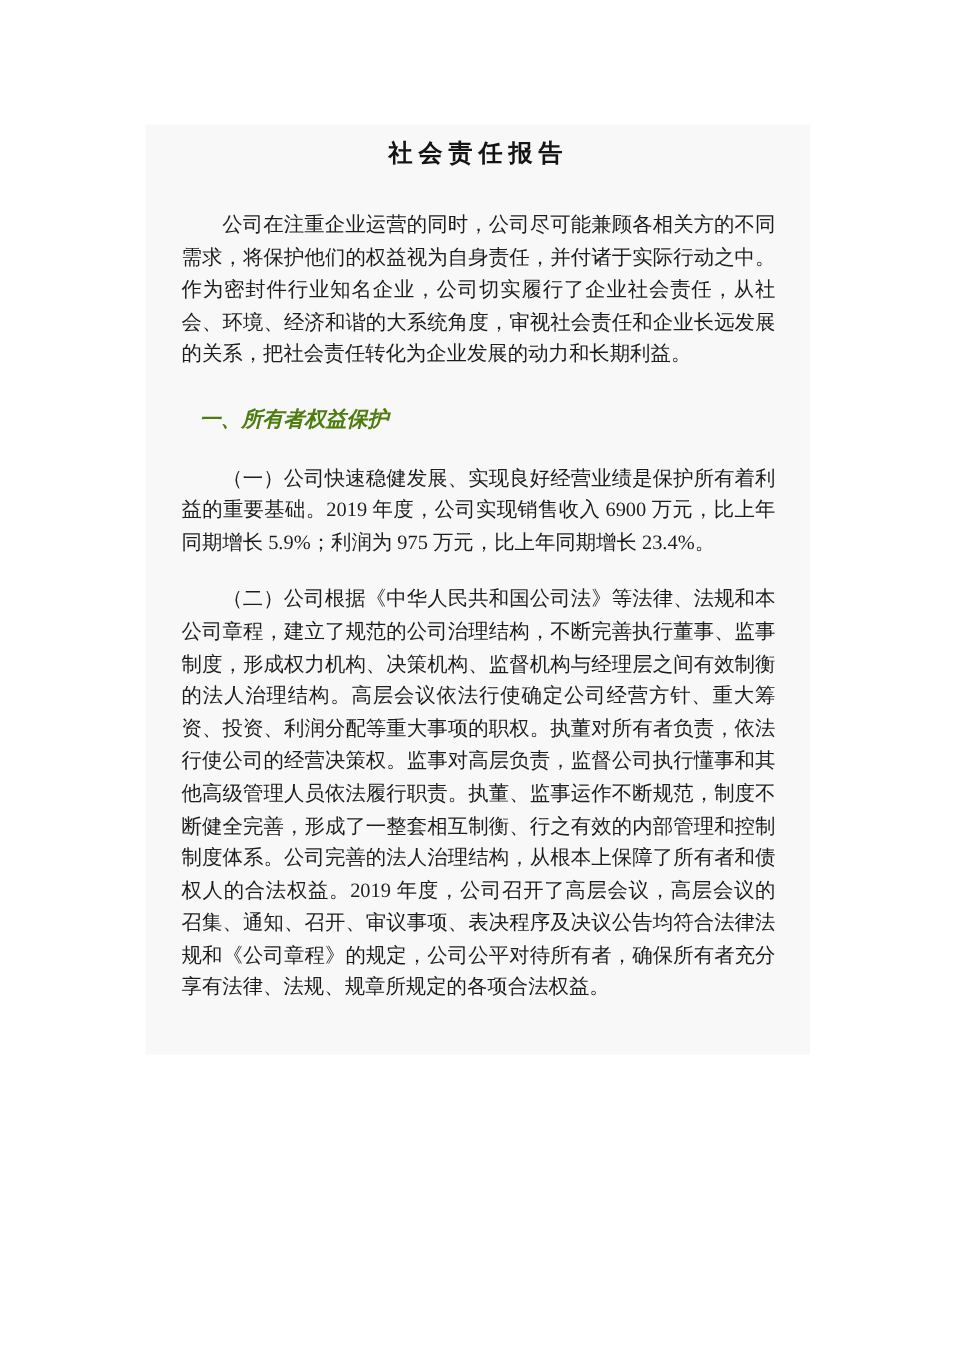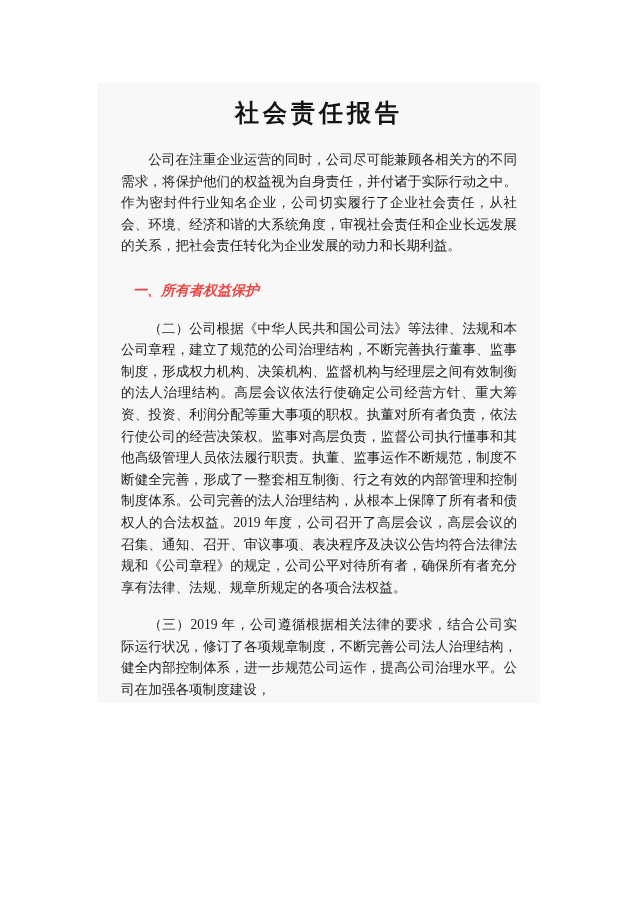--- a/index.html
+++ b/index.html
@@ -15,22 +15,22 @@
     position: absolute;
     left: 97px;
     top: 83px;
     width: 443px;
     height: 620px;
     background: #f8f8f8;
     box-sizing: border-box;
     padding: 6px 7px 0 8px;
   }
   .doc-title {
-    margin: 10px 0 0 0;
-    font-size: 24px;
+    margin: 0 0 0 0;
+    font-size: 16px;
     line-height: 28px;
     font-weight: bold;
     letter-spacing: 4px;
     text-align: center;
     color: #141414;
   }
   .doc-content {
     margin-top: 22px;
     font-size: 13.6px;
     line-height: 21.6px;
@@ -39,29 +39,29 @@
   }
   .doc-content p {
     margin: 16px;
     text-indent: 2em;
   }
   .section-heading {
     font-weight: bold;
     font-style: italic;
     font-size: 14px;
     margin: 23px 0 2px 0 !important;
-    color: #ef4444;
+    color: #4d7c0f;
   }
 </style>
 </head>
 <body>
 
 <div class="canvas">
   <div class="doc-page">
     <h1 class="doc-title">社会责任报告</h1>
     <div class="doc-content">
       <p>公司在注重企业运营的同时，公司尽可能兼顾各相关方的不同需求，将保护他们的权益视为自身责任，并付诸于实际行动之中。作为密封件行业知名企业，公司切实履行了企业社会责任，从社会、环境、经济和谐的大系统角度，审视社会责任和企业长远发展的关系，把社会责任转化为企业发展的动力和长期利益。</p>
       <p class="section-heading">一、所有者权益保护</p>
+      <p>（一）公司快速稳健发展、实现良好经营业绩是保护所有着利益的重要基础。2019 年度，公司实现销售收入 6900 万元，比上年同期增长 5.9%；利润为 975 万元，比上年同期增长 23.4%。</p>
       <p>（二）公司根据《中华人民共和国公司法》等法律、法规和本公司章程，建立了规范的公司治理结构，不断完善执行董事、监事制度，形成权力机构、决策机构、监督机构与经理层之间有效制衡的法人治理结构。高层会议依法行使确定公司经营方针、重大筹资、投资、利润分配等重大事项的职权。执董对所有者负责，依法行使公司的经营决策权。监事对高层负责，监督公司执行懂事和其他高级管理人员依法履行职责。执董、监事运作不断规范，制度不断健全完善，形成了一整套相互制衡、行之有效的内部管理和控制制度体系。公司完善的法人治理结构，从根本上保障了所有者和债权人的合法权益。2019 年度，公司召开了高层会议，高层会议的召集、通知、召开、审议事项、表决程序及决议公告均符合法律法规和《公司章程》的规定，公司公平对待所有者，确保所有者充分享有法律、法规、规章所规定的各项合法权益。</p>
-      <p>（三）2019 年，公司遵循根据相关法律的要求，结合公司实际运行状况，修订了各项规章制度，不断完善公司法人治理结构，健全内部控制体系，进一步规范公司运作，提高公司治理水平。公司在加强各项制度建设，</p>
     </div>
   </div>
 </div>
 
 </body></html>

